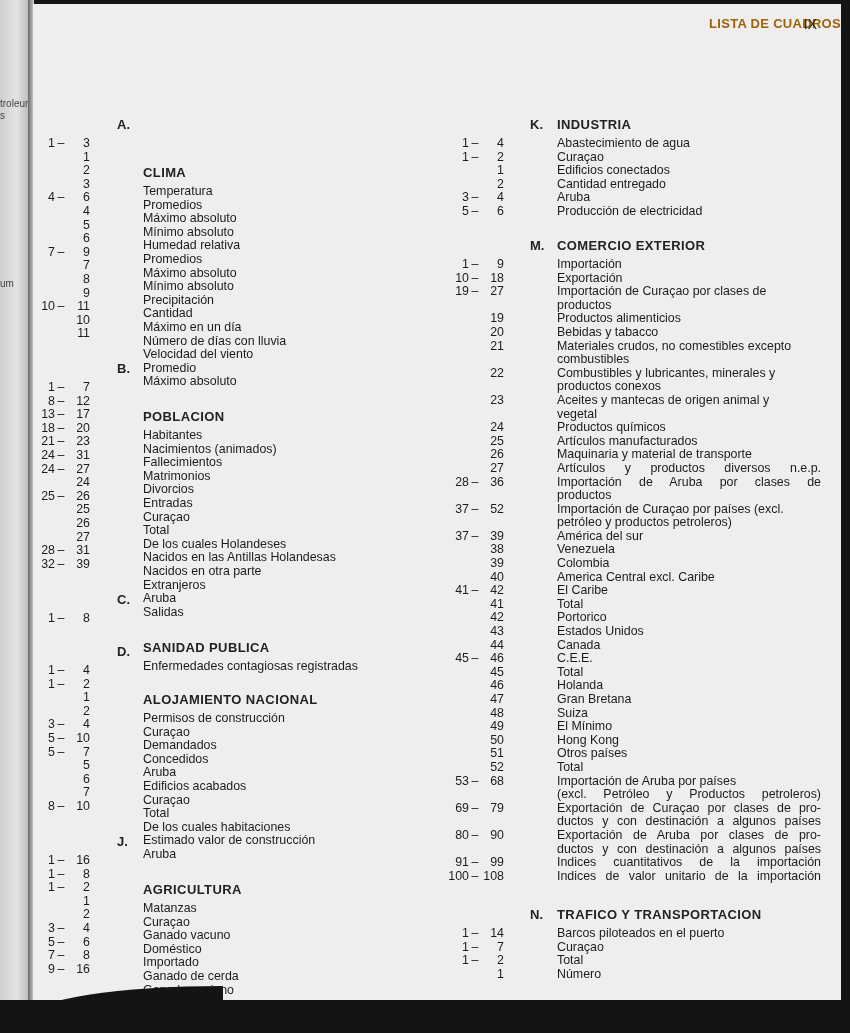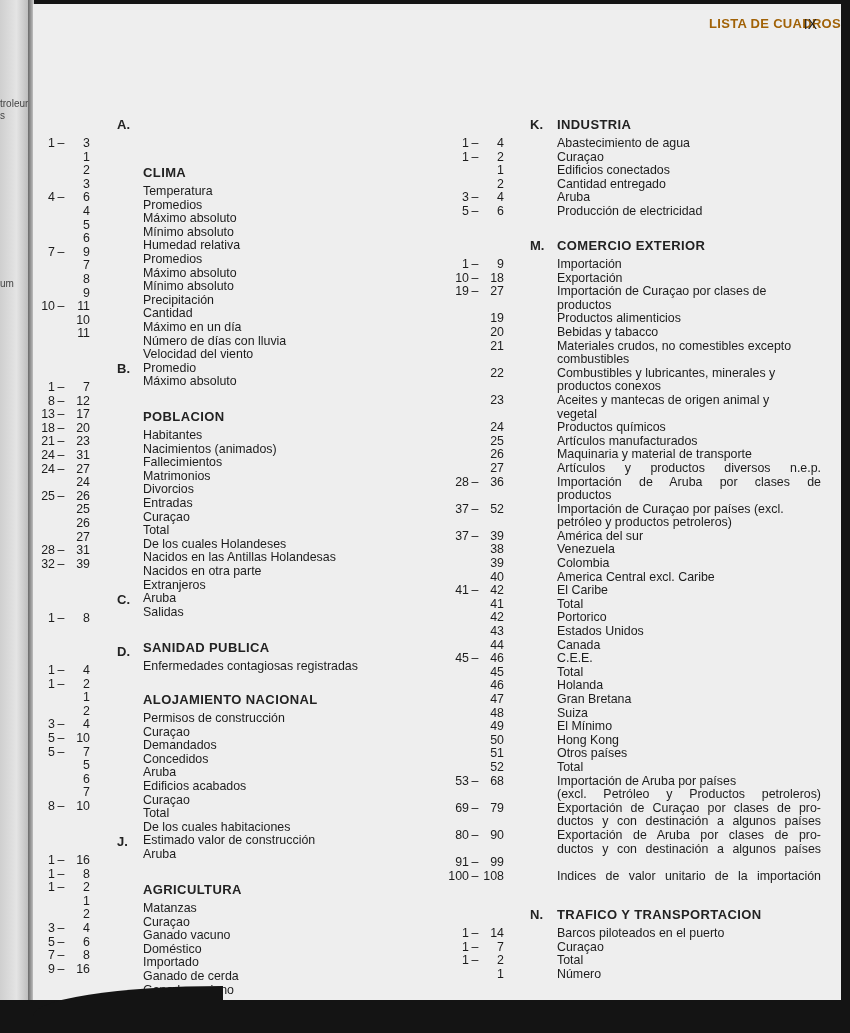--- a/index.html
+++ b/index.html
@@ -668,20 +668,21 @@
         </div>
         <div class="row">
           <span class="num-a"></span>
           <span class="num-b"></span>
           <span class="label justify">ductos y con destinación a algunos países</span>
         </div>
         <div class="row">
           <span class="num-a">91</span>
           <span class="dash">–</span>
           <span class="num-b">99</span>
+          <span class="label justify">Indices cuantitativos de la importación</span>
         </div>
         <div class="row">
           <span class="num-a">100</span>
           <span class="dash">–</span>
           <span class="num-b">108</span>
           <span class="label justify">Indices de valor unitario de la importación</span>
         </div>
       </div>
       <div class="section" style="top: 903px;">
         <div class="sec-head">

